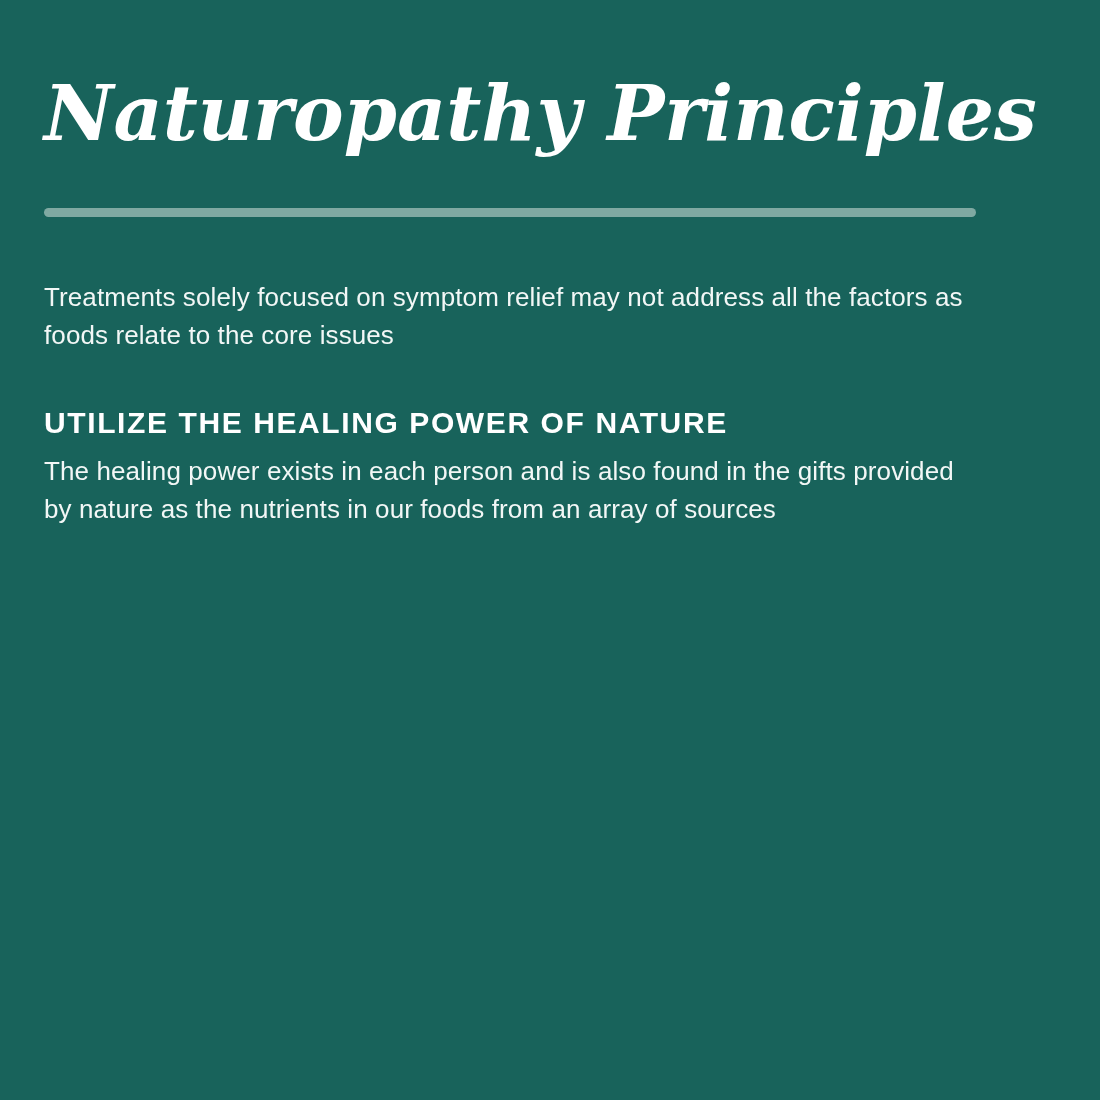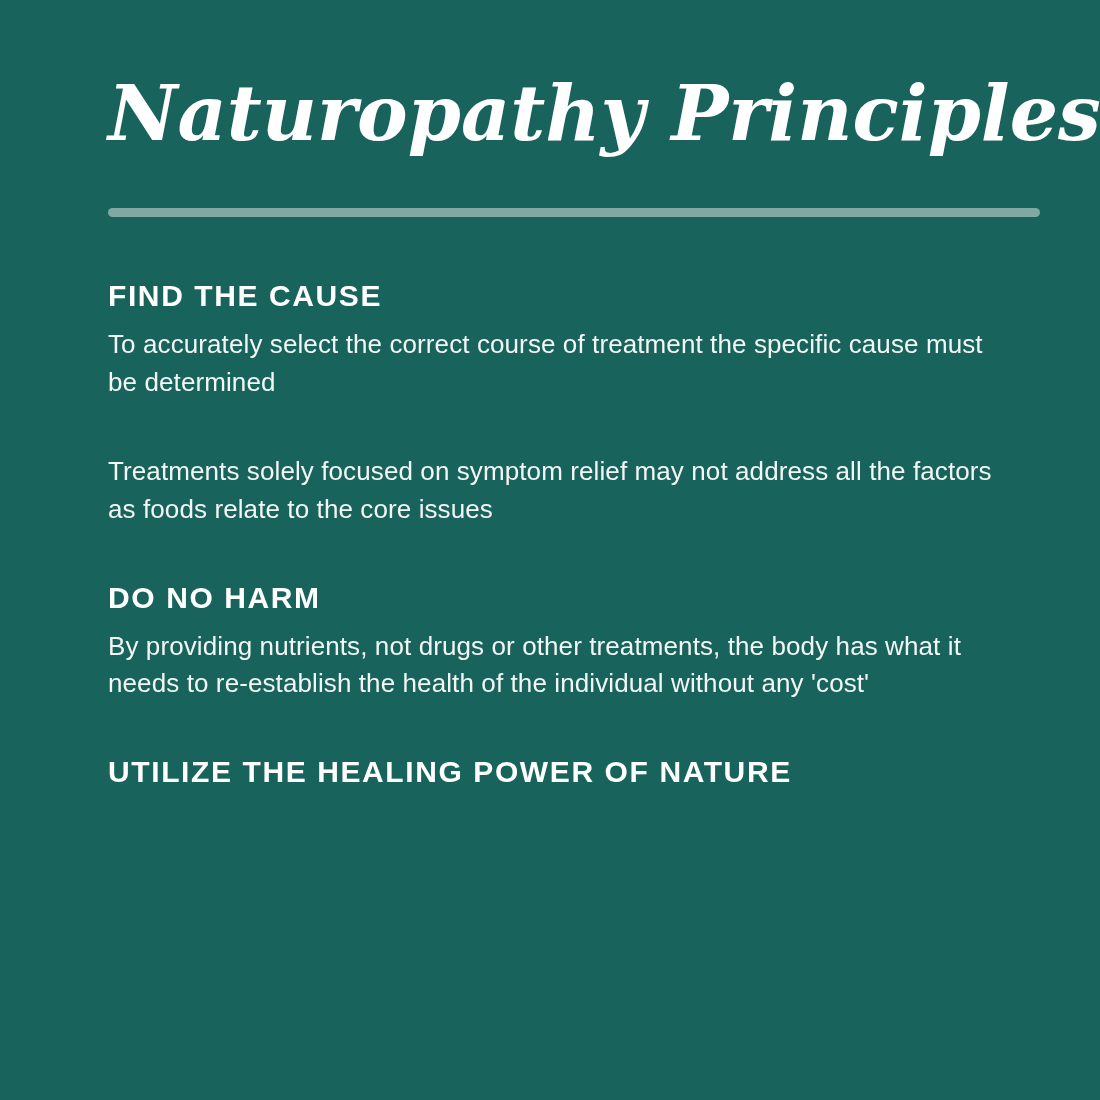--- a/index.html
+++ b/index.html
@@ -12,21 +12,21 @@
     background: #18635b;
     font-family: "Liberation Sans", sans-serif;
     overflow: hidden;
   }
   .page {
     position: relative;
     width: 1100px;
     height: 1100px;
     background: #18635b;
     box-sizing: border-box;
-    padding: 62px 84px 0 108px;
+    padding: 62px 84px 0 44px;
   }
   .title {
     font-family: "DejaVu Serif", serif;
     font-style: italic;
     font-weight: 700;
     font-size: 76px;
     line-height: 1.0;
     color: #ffffff;
     letter-spacing: 0px;
     margin: 0;
@@ -74,32 +74,25 @@
 <body>
 
 <div class="page">
 
   <h1 class="title">Naturopathy Principles</h1>
 
   <div class="divider"></div>
 
   <div class="principles">
 
-    <div class="principle">
-      <h2 class="p-title">FIND THE CAUSE</h2>
-      <p class="p-body">To accurately select the correct course of treatment the specific cause must be determined</p>
-    </div>
 
     <div class="principle">
       <p class="p-body">Treatments solely focused on symptom relief may not address all the factors as foods relate to the core issues</p>
     </div>
 
-    <div class="principle">
-      <h2 class="p-title">DO NO HARM</h2>
-      <p class="p-body">By providing nutrients, not drugs or other treatments, the body has what it needs to re-establish the health of the individual without any 'cost'</p>
-    </div>
 
     <div class="principle">
       <h2 class="p-title">UTILIZE THE HEALING POWER OF NATURE</h2>
+      <p class="p-body">The healing power exists in each person and is also found in the gifts provided by nature as the nutrients in our foods from an array of sources</p>
     </div>
 
   </div>
 </div>
 
 </body></html>

